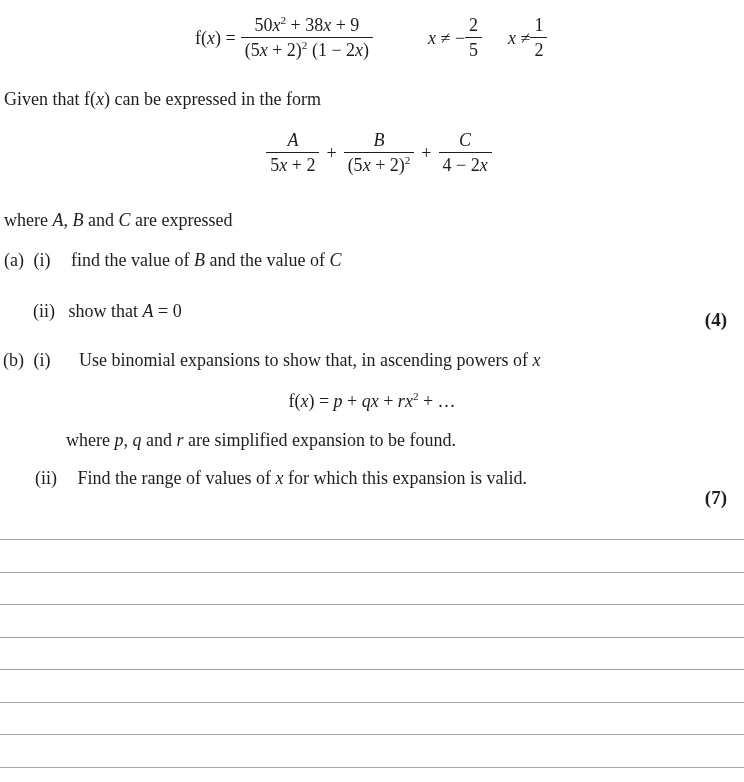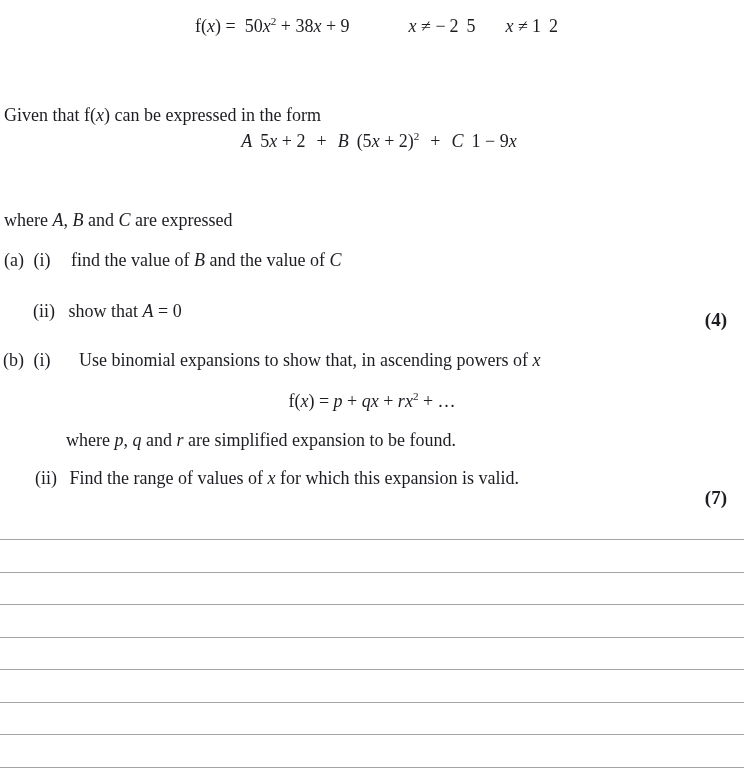--- a/index.html
+++ b/index.html
@@ -10,78 +10,79 @@
     background:var(--bg);
     color:var(--text);
     font-family:"Liberation Serif","DejaVu Serif",serif;
     font-size:18px;
     position:relative;
     overflow:hidden;
   }
   .line{ position:absolute; white-space:nowrap; line-height:22px; }
   .row{ display:flex; align-items:center; }
   .center{ left:0; right:0; justify-content:center; }
-  .frac{ display:inline-flex; flex-direction:row; align-items:center; vertical-align:middle; }
+  .frac{ display:inline-flex; flex-direction:column; align-items:center; vertical-align:middle; }
   .frac .num,.frac .den{ padding:0 4px; line-height:1.12; text-align:center; }
   .frac .bar{ align-self:stretch; height:0; border-top:1.6px solid var(--text); margin:2px 0; }
   .it{ font-style:italic; }
   .sup{ font-size:0.62em; vertical-align:super; line-height:0; }
   .marks{ position:absolute; right:17px; font-weight:700; font-size:19px; line-height:22px; }
   .rule-line{ height:32.5px; border-top:1.3px solid var(--rule); }
   .gap-cond1{ margin-left:55px; }
   .gap-cond2{ margin-left:26px; }
   .plus{ margin:0 7px; }
   .lhs{ margin-right:5px; }
 </style>
 </head>
 <body style="background: rgb(255, 255, 255);">
 
 <div class="line row" style="top:15px;left:195px">
   <span class="lhs"><span>f(</span><span class="it">x</span><span>) = </span></span>
   <span class="frac">
     <span class="num"><span>50</span><span class="it">x</span><span class="sup">2</span><span> + 38</span><span class="it">x</span><span> + 9</span></span>
     <span class="bar"></span>
+    <span class="den"><span>(5</span><span class="it">x</span><span> + 2)</span><span class="sup">2</span><span> (1 − 2</span><span class="it">x</span><span>)</span></span>
   </span>
   <span class="row gap-cond1">
     <span><span class="it">x</span><span> ≠ −</span></span>
     <span class="frac">
       <span class="num">2</span>
       <span class="bar"></span>
       <span class="den">5</span>
     </span>
   </span>
   <span class="row gap-cond2">
     <span><span class="it">x</span><span> ≠ </span></span>
     <span class="frac">
       <span class="num">1</span>
       <span class="bar"></span>
       <span class="den">2</span>
     </span>
   </span>
 </div>
 
-<div class="line" style="top:104px;left:4px"><span>Given that f(</span><span class="it">x</span><span>) can be expressed in the form</span></div>
+<div class="line" style="top:88px;left:4px"><span>Given that f(</span><span class="it">x</span><span>) can be expressed in the form</span></div>
 
 <div class="line row center" style="top:130px;padding-left:14px">
   <span class="frac">
     <span class="num"><span class="it">A</span></span>
     <span class="bar"></span>
     <span class="den"><span>5</span><span class="it">x</span><span> + 2</span></span>
   </span>
   <span class="plus">+</span>
   <span class="frac">
     <span class="num"><span class="it">B</span></span>
     <span class="bar"></span>
     <span class="den"><span>(5</span><span class="it">x</span><span> + 2)</span><span class="sup">2</span></span>
   </span>
   <span class="plus">+</span>
   <span class="frac">
     <span class="num"><span class="it">C</span></span>
     <span class="bar"></span>
-    <span class="den"><span>1 − 9</span><span class="it">x</span></span>
+    <span class="den"><span>4 − 2</span><span class="it">x</span></span>
   </span>
 </div>
 
 <div class="line" style="top:209px;left:4px"><span>where </span><span class="it">A</span><span>, </span><span class="it">B</span><span> and </span><span class="it">C</span><span> are expressed</span></div>
 
 <div class="line" style="top:249px;left:4px">
   <span>(a)</span>
   <span style="margin-left:5px">(i)</span>
   <span style="margin-left:16px"><span>find the value of </span><span class="it">B</span><span> and the value of </span><span class="it">C</span></span>
 </div>
@@ -98,21 +99,21 @@
   <span style="margin-left:5px">(i)</span>
   <span style="margin-left:24px"><span>Use binomial expansions to show that, in ascending powers of </span><span class="it">x</span></span>
 </div>
 
 <div class="line" style="top:390px;left:0;right:0;text-align:center;padding-left:0"><span>f(</span><span class="it">x</span><span>) = </span><span class="it">p</span><span> + </span><span class="it">q</span><span class="it">x</span><span> + </span><span class="it">r</span><span class="it">x</span><span class="sup">2</span><span> + …</span></div>
 
 <div class="line" style="top:429px;left:66px"><span>where </span><span class="it">p</span><span>, </span><span class="it">q</span><span> and </span><span class="it">r</span><span> are simplified expansion to be found.</span></div>
 
 <div class="line" style="top:467px;left:35px">
   <span>(ii)</span>
-  <span style="margin-left:8px"><span>Find the range of values of </span><span class="it">x</span><span> for which this expansion is valid.</span></span>
+  <span style="margin-left:16px"><span>Find the range of values of </span><span class="it">x</span><span> for which this expansion is valid.</span></span>
 </div>
 
 <div class="marks" style="top:487px">(7)</div>
 
 <div style="position:absolute;top:539px;left:0;right:0">
     <div class="rule-line"></div>
     <div class="rule-line"></div>
     <div class="rule-line"></div>
     <div class="rule-line"></div>
     <div class="rule-line"></div>

